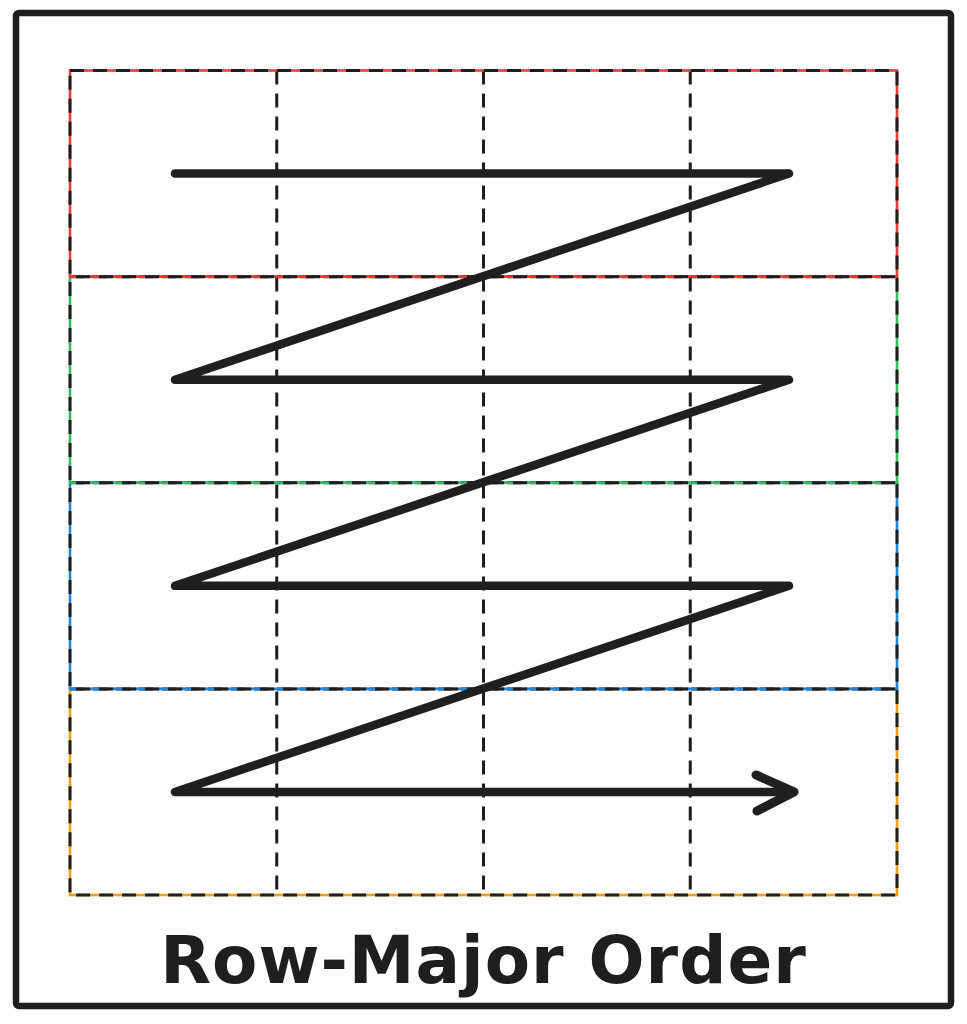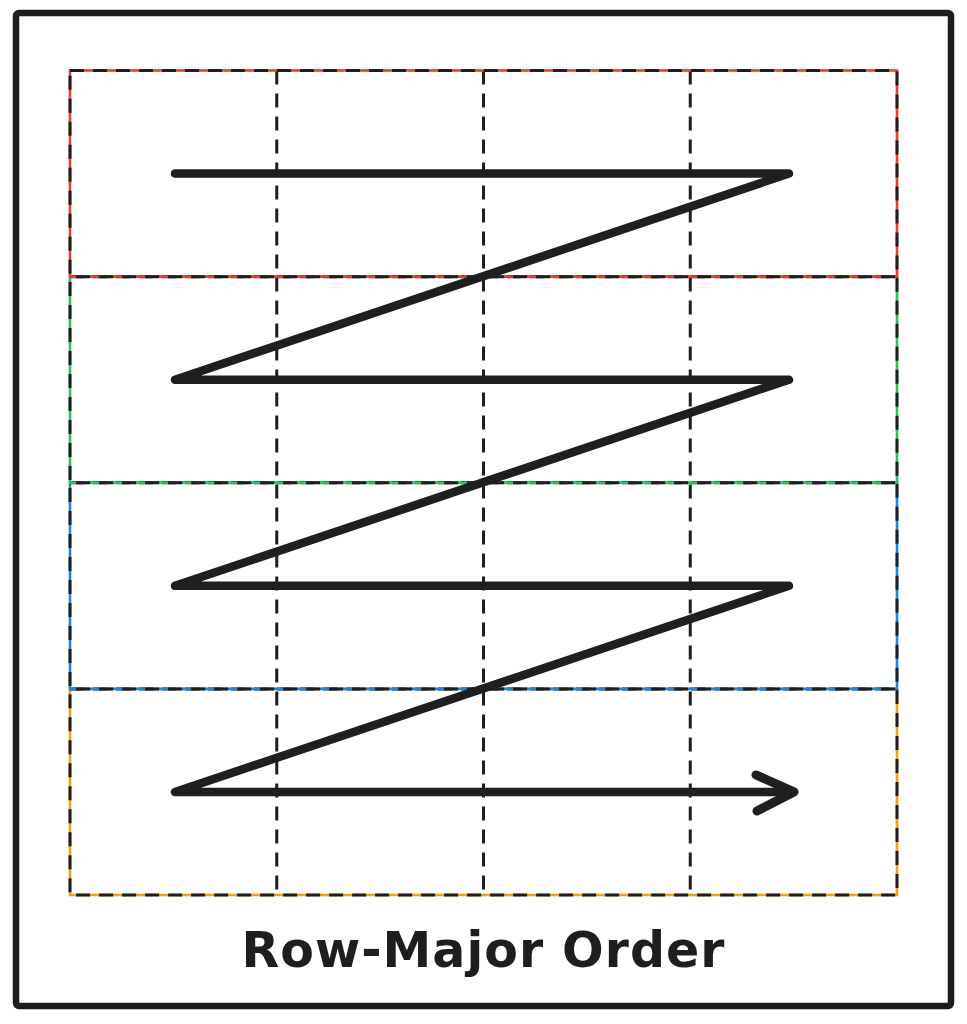--- a/index.html
+++ b/index.html
@@ -19,21 +19,21 @@
     position: absolute;
     left: 0;
     top: 0;
   }
   .caption {
     position: absolute;
     left: 0;
     right: 0;
     top: 922px;
     text-align: center;
-    font-size: 49px;
+    font-size: 66px;
     font-weight: 600;
     letter-spacing: 1px;
     color: #1e1e1e;
     font-family: "DejaVu Sans", sans-serif;
   }
 </style>
 </head>
 <body>
 
 <div id="stage">

